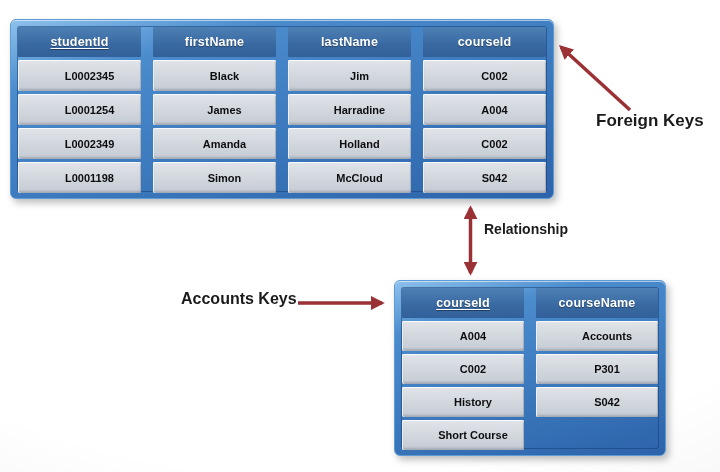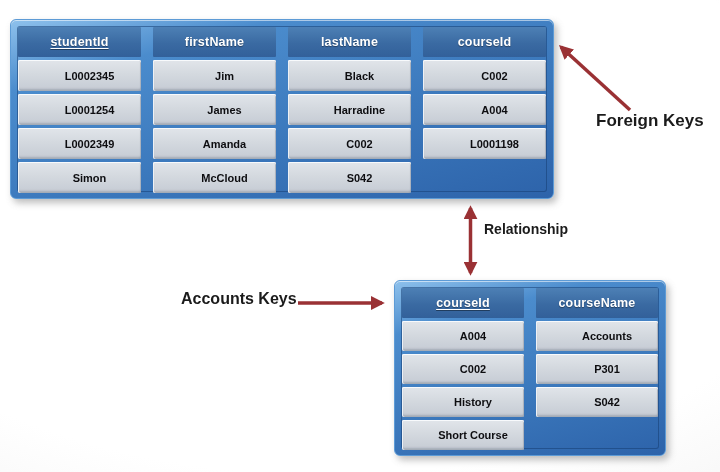--- a/index.html
+++ b/index.html
@@ -69,31 +69,32 @@
 <div class="canvas">
 
   <div class="table-frame student-frame">
     <div class="tgrid cols4">
       <div class="hcell pk">studentId</div>
       <div class="hcell">firstName</div>
       <div class="hcell">lastName</div>
       <div class="hcell">courseId</div>
 
       <div class="dcell">L0002345</div>
+      <div class="dcell">Black</div>
       <div class="dcell">Jim</div>
-      <div class="dcell">Black</div>
       <div class="dcell">C002</div>
 
       <div class="dcell">L0001254</div>
       <div class="dcell">James</div>
       <div class="dcell">Harradine</div>
       <div class="dcell">A004</div>
 
       <div class="dcell">L0002349</div>
       <div class="dcell">Amanda</div>
+      <div class="dcell">Holland</div>
       <div class="dcell">C002</div>
 
       <div class="dcell">L0001198</div>
       <div class="dcell">Simon</div>
       <div class="dcell">McCloud</div>
       <div class="dcell">S042</div>
     </div>
   </div>
 
   <div class="table-frame course-frame">

